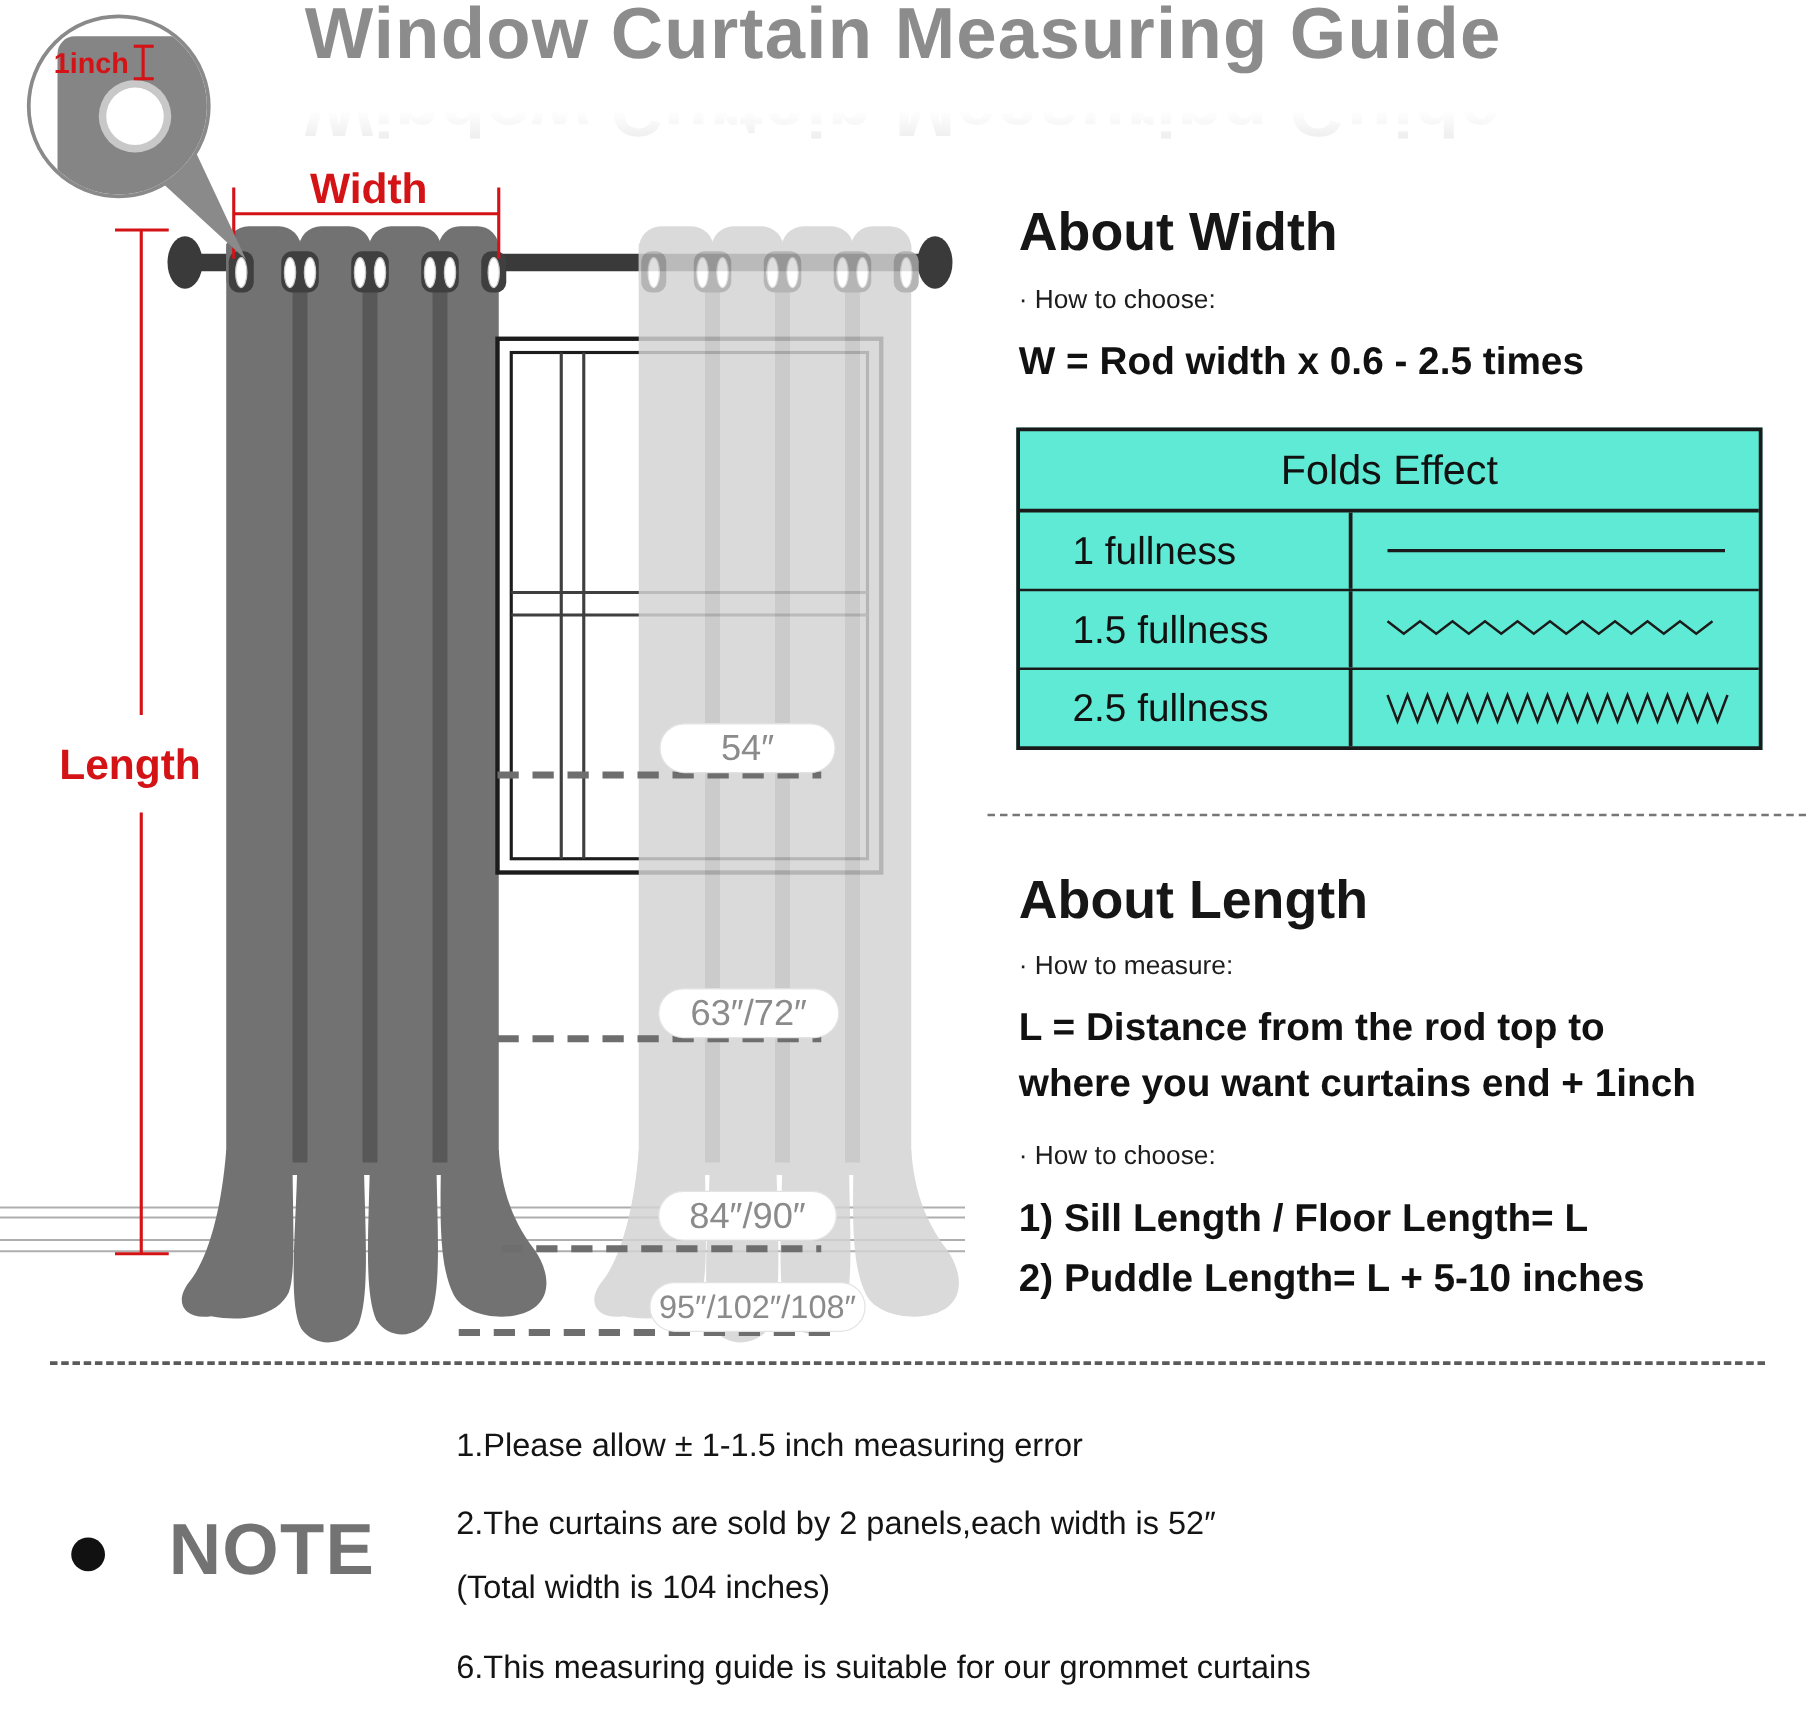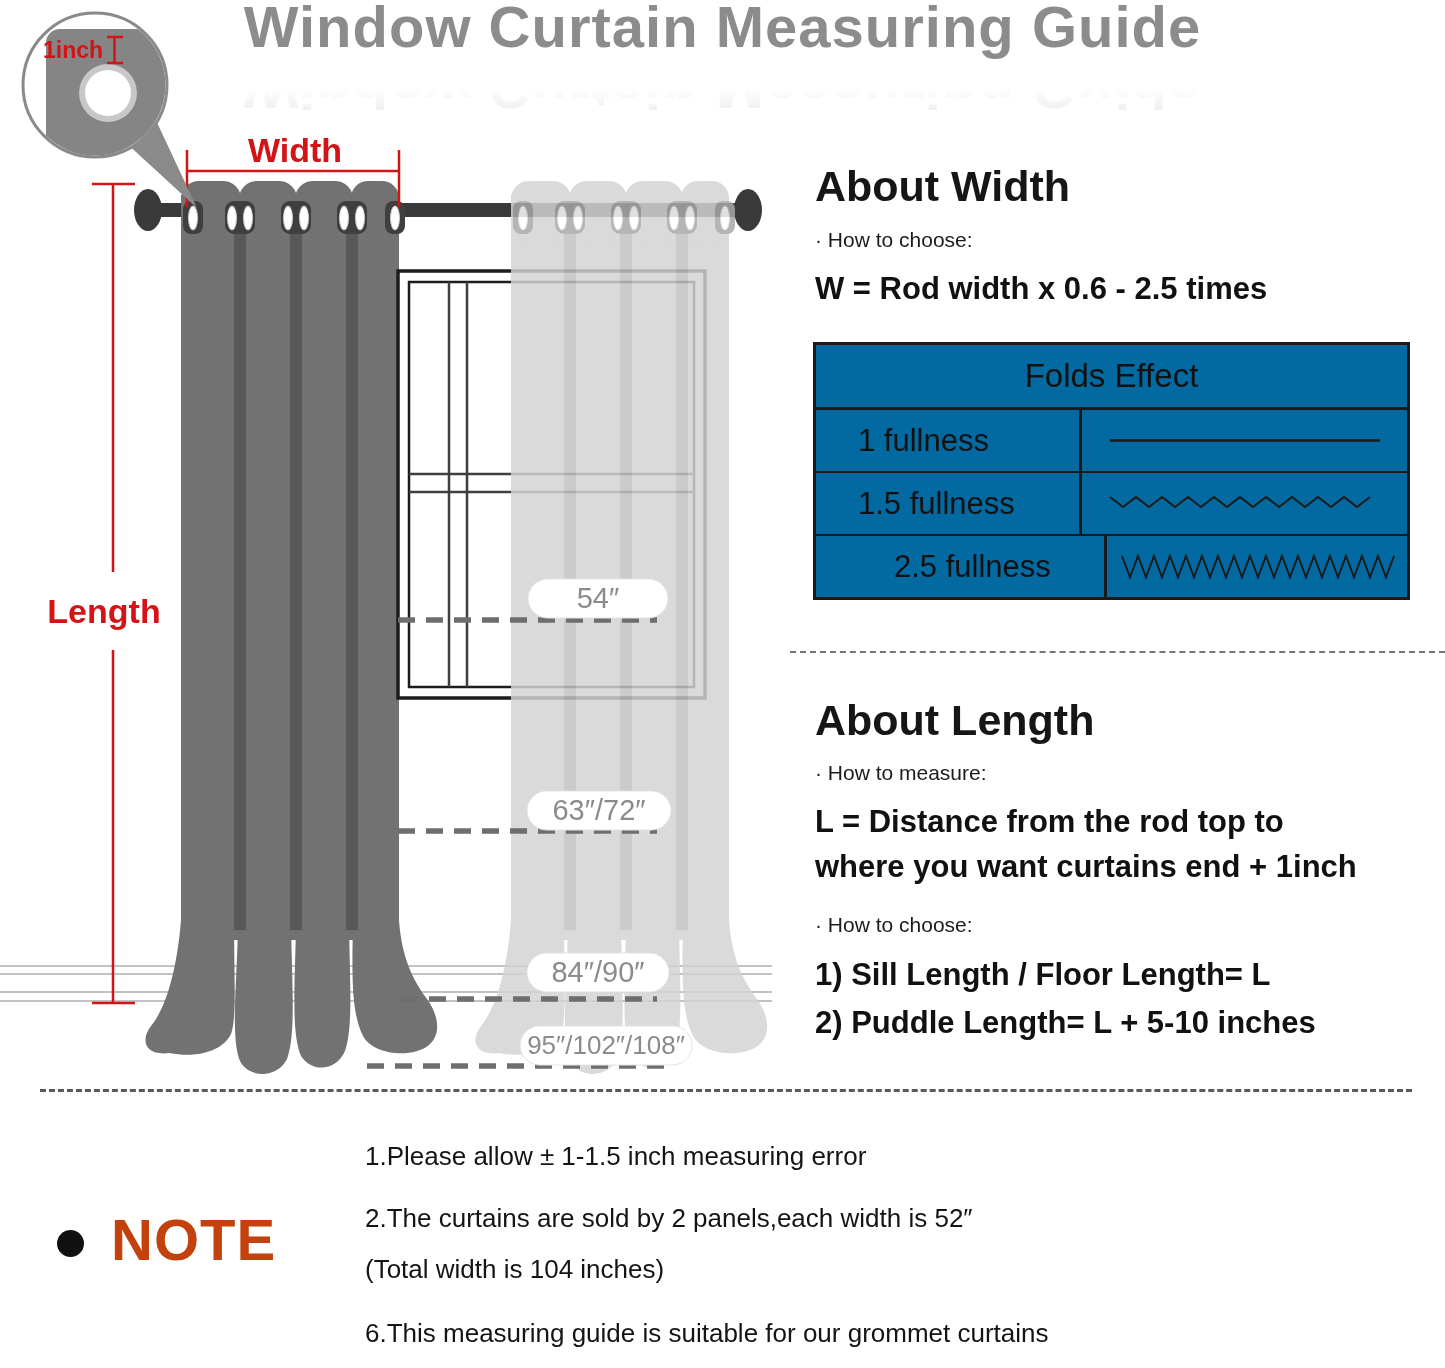--- a/index.html
+++ b/index.html
@@ -29,45 +29,45 @@
   #diagram { position:absolute; left:0; top:0; }
   
   .abs { position:absolute; line-height:1.05; white-space:nowrap; }
   .h2        { font-size:43px; font-weight:700; }
   .bodyline  { font-size:21px; font-weight:400; color:#1c1c1c; }
   .formula   { font-size:31px; font-weight:700; color:#111; }
   .option    { font-size:31px; font-weight:700; color:#111; }
   
   .folds-table {
     position:absolute; left:813px; top:342px; width:597px;
-    border:3px solid #1a1a1a; box-sizing:border-box; background:#0369a1;
+    border:3px solid #1a1a1a; box-sizing:border-box; background:#5eead4;
   }
   .ft-header {
     height:62px; border-bottom:3px solid #1a1a1a;
     display:flex; align-items:center; justify-content:center;
     font-size:33px; color:#111;
   }
   .ft-row { display:flex; height:61px; border-bottom:2px solid #1a1a1a; }
-  .ft-row:last-child { border-bottom:none;padding-left:36px; }
+  .ft-row:last-child { border-bottom:none; }
   .ft-label {
     width:266px; box-sizing:border-box; border-right:3px solid #1a1a1a;
     display:flex; align-items:center; padding-left:42px;
     font-size:31px; color:#111;
   }
   .ft-line { flex:1; display:flex; align-items:center; justify-content:center; }
   
   .divider-right  { position:absolute; left:790px; top:651px; width:655px; border-top:2px dashed #767676; }
   .divider-bottom { position:absolute; left:40px;  top:1089px; width:1372px; border-top:3px dashed #5a5a5a; }
   
   .note-label { position:absolute; left:57px; top:1206px; display:flex; align-items:center; }
   .note-bullet {
     width:27px; height:27px; border-radius:50%; background:#111;
     margin-right:27px; margin-top:8px;
   }
-  .note-heading { font-size:58px; font-weight:700; color:#c2410c; letter-spacing:1px; }
+  .note-heading { font-size:58px; font-weight:700; color:#737373; letter-spacing:1px;margin-left:24px; }
   .note-item { position:absolute; left:365px; font-size:26px; font-weight:400; color:#141414; white-space:nowrap; }
 </style>
 </head>
 <body>
 
 <div id="page">
 
   <div class="page-title">Window Curtain Measuring Guide</div>
   <div class="title-reflection">Window Curtain Measuring Guide</div>
 

